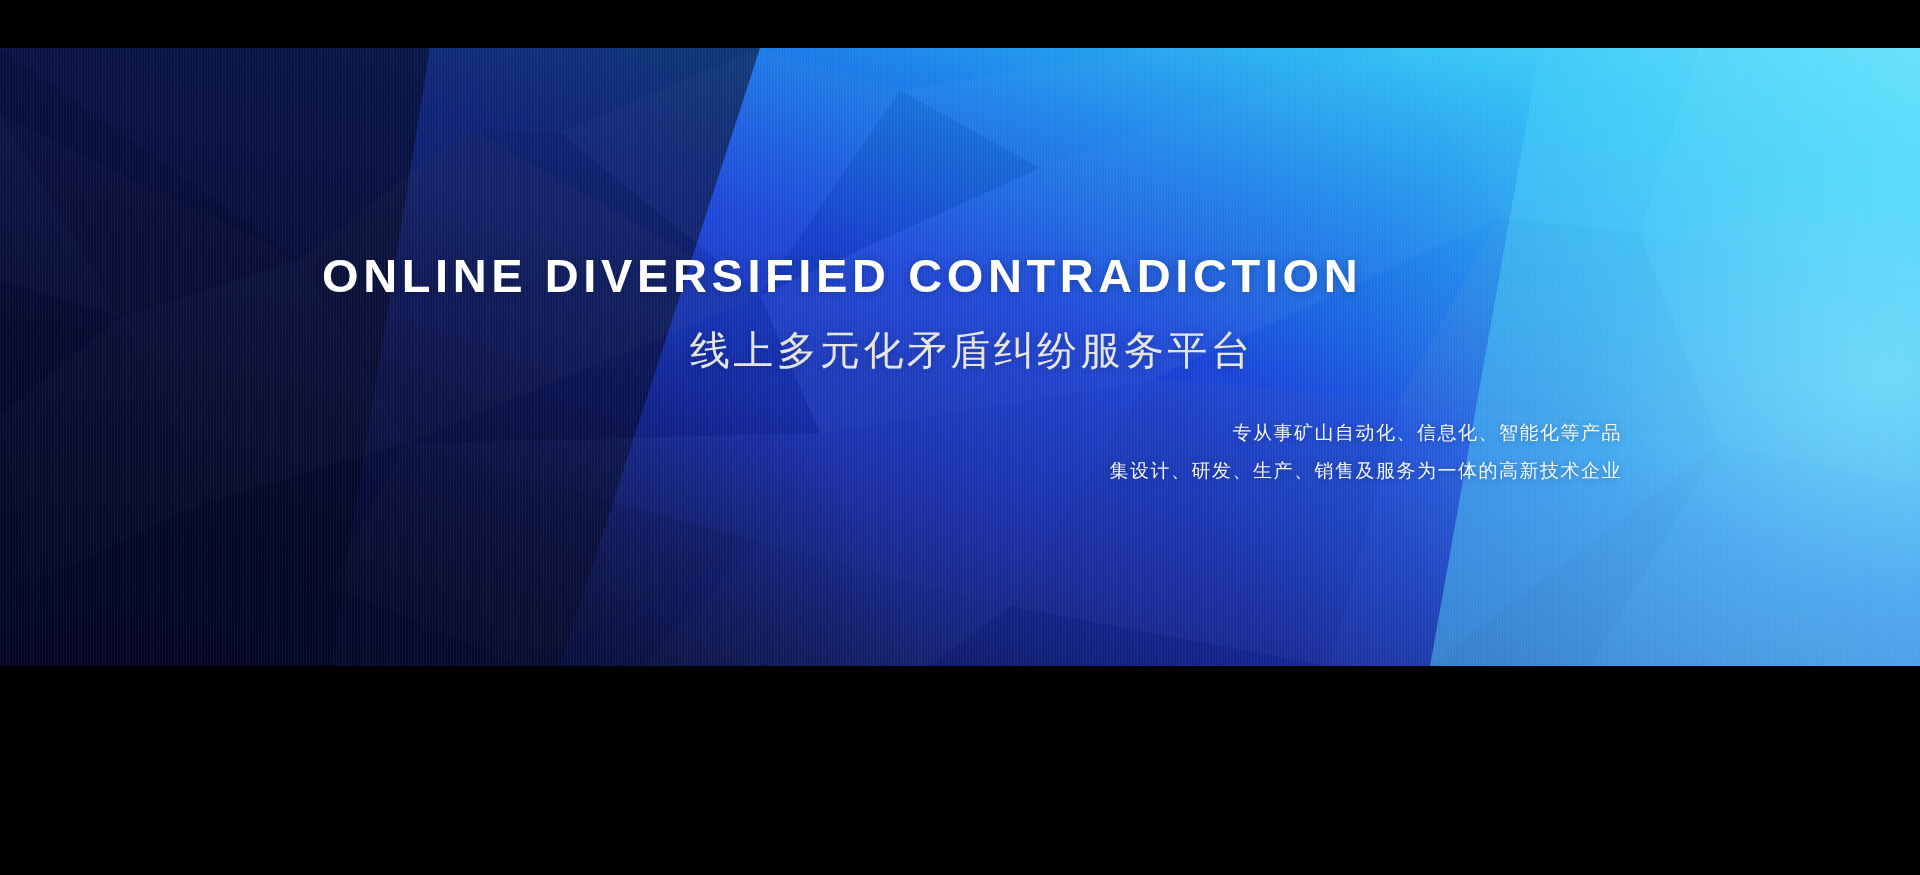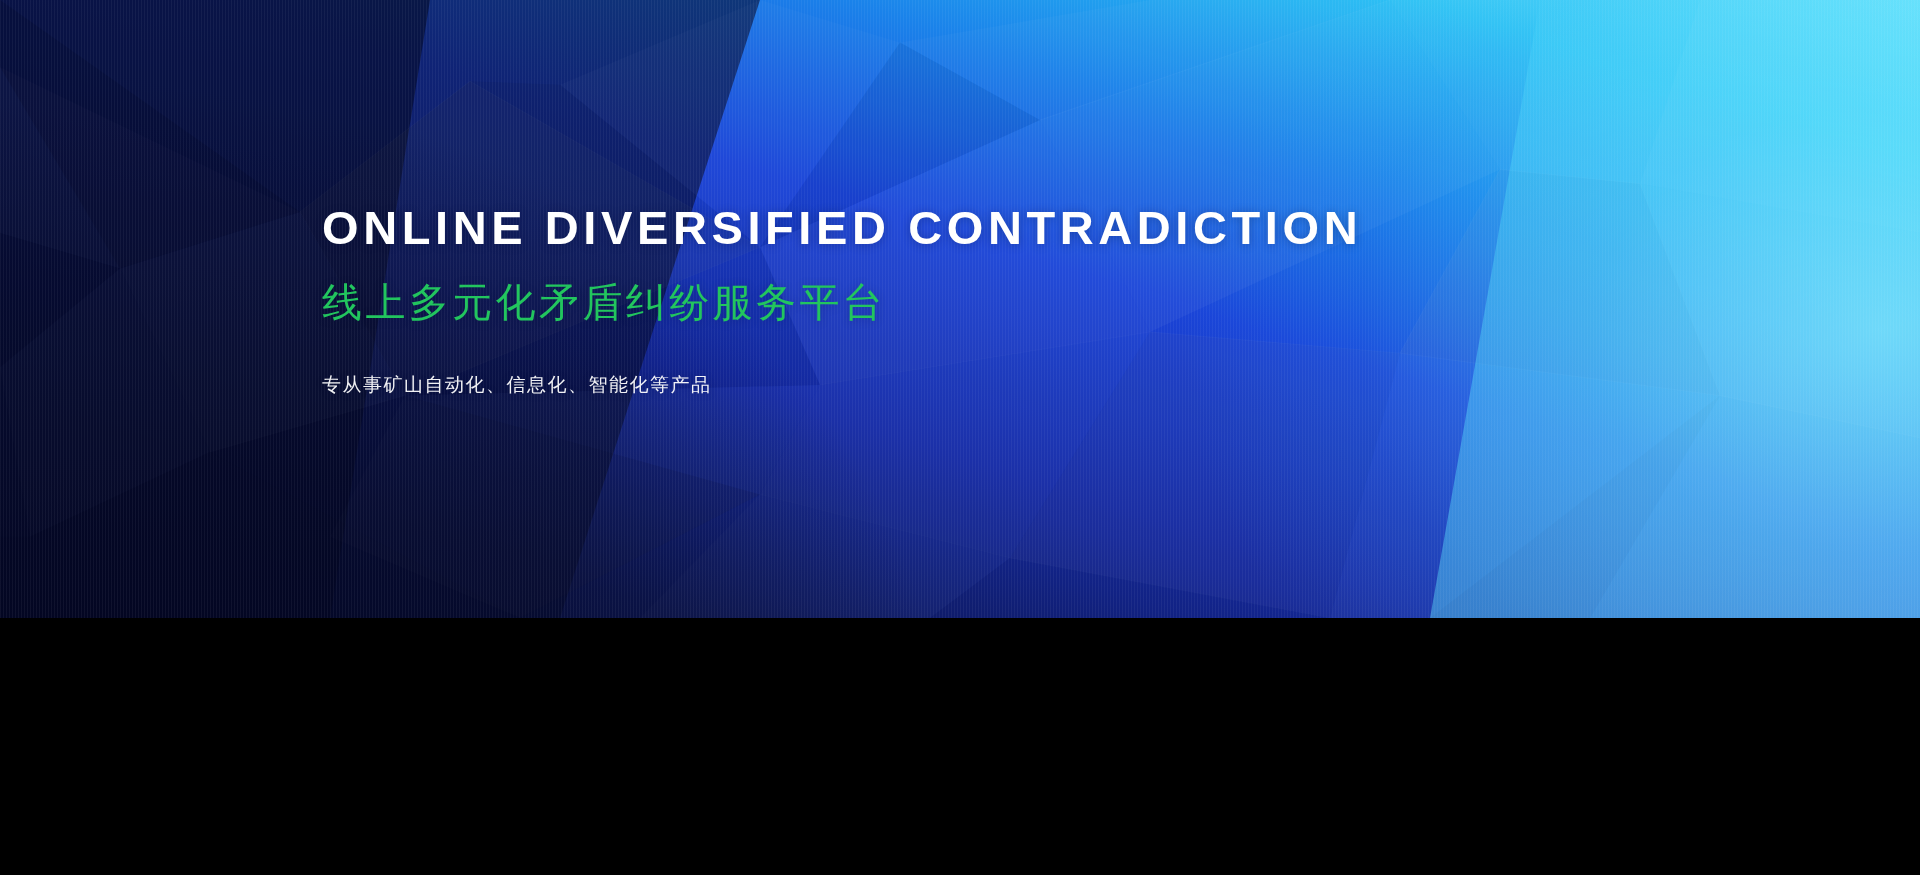--- a/index.html
+++ b/index.html
@@ -7,20 +7,21 @@
     padding: 0;
     background: #000;
   }
   #banner {
     position: relative;
     width: 1920px;
     height: 618px;
     overflow: hidden;
     font-family: "Liberation Sans", "DejaVu Sans", sans-serif;
     background: #0c1340;
+    margin-top: 48px;
   }
   #poly-bg {
     position: absolute;
     inset: 0;
     width: 100%;
     height: 100%;
     display: block;
   }
   
   .glow {
@@ -64,30 +65,32 @@
     color: #ffffff;
     font-size: 47px;
     line-height: 64px;
     font-weight: 600;
     letter-spacing: 4.6px;
     white-space: nowrap;
     text-shadow: 0 1px 10px rgba(0,18,60,0.30);
   }
   .subtitle-cn {
     margin-top: 16px;
-    color: #22c55e;
+    color: #e5e5e5;
     font-size: 40px;
     line-height: 52px;
     font-weight: 400;
     letter-spacing: 3.4px;
     white-space: nowrap;
     text-shadow: 0 1px 10px rgba(0,18,60,0.30);
+    text-align: center;
   }
   .desc {
     margin-top: 38px;
+    text-align: right;
   }
   .desc-line {
     color: rgba(255,255,255,0.94);
     font-size: 19px;
     line-height: 38px;
     font-weight: 400;
     letter-spacing: 1.5px;
     white-space: nowrap;
     text-shadow: 0 1px 7px rgba(0,18,60,0.35);
   }
@@ -179,16 +182,17 @@
 
   <div class="content">
 
     <div class="title-line">ONLINE DIVERSIFIED CONTRADICTION</div>
 
 
     <div class="subtitle-cn">线上多元化矛盾纠纷服务平台</div>
 
     <div class="desc">
       <div class="desc-line">专从事矿山自动化、信息化、智能化等产品</div>
+      <div class="desc-line">集设计、研发、生产、销售及服务为一体的高新技术企业</div>
     </div>
 
   </div>
 </div>
 
 </body></html>

